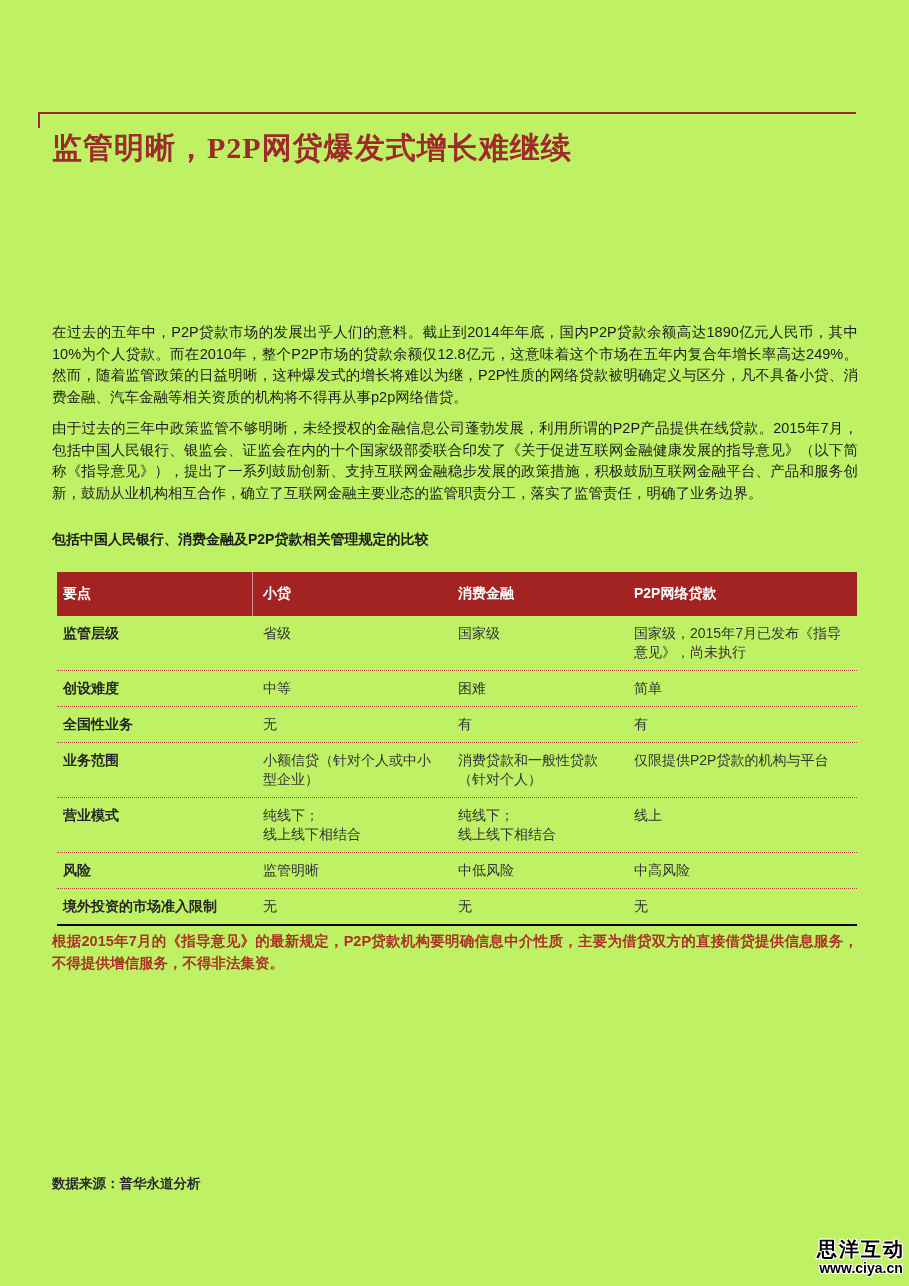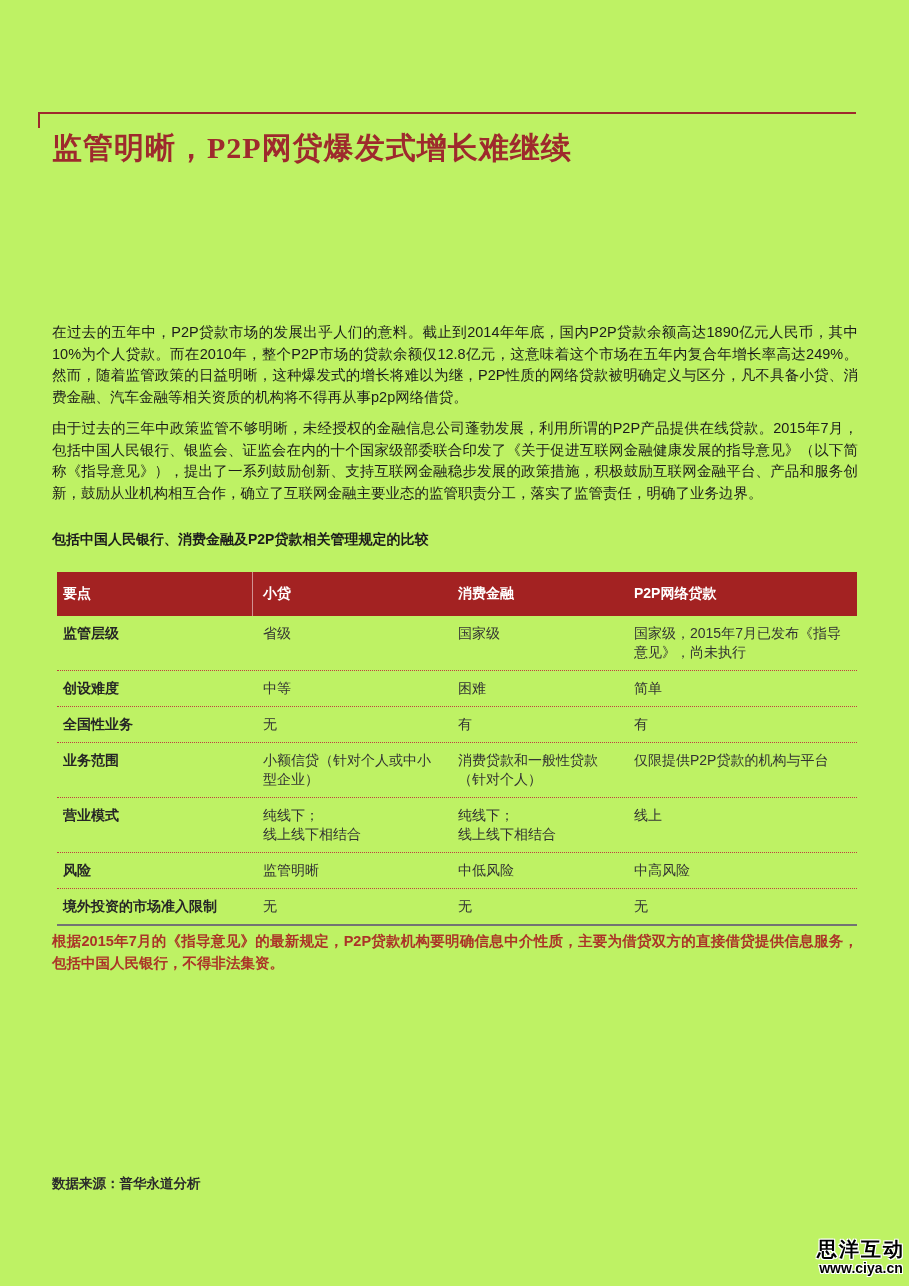--- a/index.html
+++ b/index.html
@@ -26,21 +26,21 @@
   .tr { display:flex; }
   .thead { background:#a32222; color:#ffffff; font-weight:bold; height:44px;
            align-items:center; }
   .c1 { width:196px; padding-left:6px; }
   .c2 { width:195px; padding-left:10px; }
   .c3 { width:180px; padding-left:10px; }
   .c4 { width:229px; padding-left:6px; }
   .thead .c1 { border-right:1px solid rgba(255,255,255,0.5); height:100%;
                display:flex; align-items:center; }
   .trow { border-bottom:1px dotted #bf4040; padding:8px 0; align-items:flex-start; }
-  .trow.last { border-bottom:2px solid #737373; }
+  .trow.last { border-bottom:2px solid #000000; }
   .lbl { font-weight:bold; color:#262626; line-height:19px; }
   .cell { color:#333333; line-height:19px; white-space:pre-line; padding-right:8px; }
 
   .note { position:absolute; left:52px; top:930px; width:806px; font-size:14.5px;
           line-height:22px; font-weight:bold; color:#ab3428; text-align:justify; }
 
   .source { position:absolute; left:52px; top:1131px; font-size:13.5px;
             font-weight:bold; color:#2b2b2b;margin-top:44px; }
 
   .page-num { position:absolute; left:0; top:1214px; width:100%; text-align:center;
@@ -122,21 +122,21 @@
 
     <div class="tr trow last">
       <div class="c1 lbl">境外投资的市场准入限制</div>
       <div class="c2 cell">无</div>
       <div class="c3 cell">无</div>
       <div class="c4 cell">无</div>
     </div>
 
   </div>
 
-  <p class="note">根据2015年7月的《指导意见》的最新规定，P2P贷款机构要明确信息中介性质，主要为借贷双方的直接借贷提供信息服务，包括中国人民银行，不得非法集资。</p>
+  <p class="note">根据2015年7月的《指导意见》的最新规定，P2P贷款机构要明确信息中介性质，主要为借贷双方的直接借贷提供信息服务，不得提供增信服务，不得非法集资。</p>
 
   <div class="source">数据来源：普华永道分析</div>
 
 
   <div class="watermark">
     <div class="wm-1">思洋互动</div>
     <div class="wm-2">www.ciya.cn</div>
   </div>
 
 </div>

